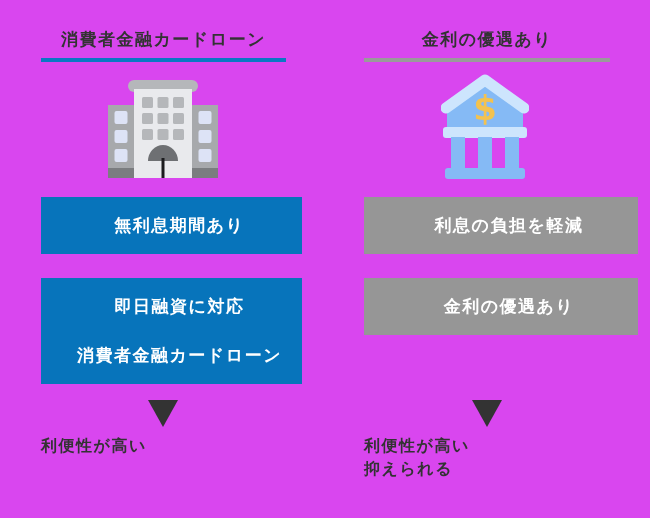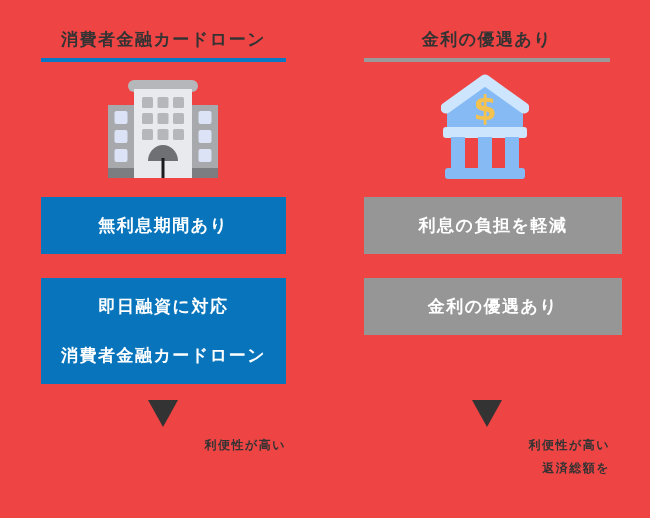--- a/index.html
+++ b/index.html
@@ -1,20 +1,20 @@
 <!DOCTYPE html>
 <html><head>
 <meta charset="utf-8">
 <style>
   html, body { margin: 0; padding: 0; background: #ffffff; }
   .canvas {
     position: relative;
     width: 650px;
     height: 518px;
-    background: #ef4444;
+    background: #d946ef;
     font-family: "Liberation Sans", "DejaVu Sans", sans-serif;
     overflow: hidden;
   }
   .col-title {
     position: absolute;
     top: 30px;
     font-size: 17px;
     font-weight: 700;
     color: #333333;
     text-align: center;
@@ -38,20 +38,21 @@
     width: 245px;
     height: 57px;
     display: flex;
     align-items: center;
     justify-content: center;
     color: #ffffff;
     font-size: 17px;
     font-weight: 700;
     letter-spacing: 1.5px;
     white-space: nowrap;
+    padding-left: 16px;
   }
   .box-blue { left: 41px;  background: #0774bb; }
   .box-gray { left: 364px; width: 258px; background: #969696; }
   .row1 { top: 197px; }
   .row2 { top: 278px; }
   .row3 { top: 327px; }
 
   .down-arrow {
     position: absolute;
     top: 400px;
@@ -60,24 +61,24 @@
     border-left: 15px solid transparent;
     border-right: 15px solid transparent;
     border-top: 27px solid #333333;
   }
   .arrow-left  { left: 148px; }
   .arrow-right { left: 472px; }
 
   .conclusion {
     position: absolute;
     top: 434px;
-    font-size: 12px;
+    font-size: 16px;
     font-weight: 700;
     color: #333333;
-    text-align: right;
+    text-align: left;
     letter-spacing: 1.5px;
     line-height: 23px;
   }
   .conclusion-left  { left: 41px;  width: 245px; }
   .conclusion-right { left: 364px; width: 246px; }
 </style>
 </head>
 <body>
 
 <div class="canvas">
@@ -135,16 +136,16 @@
       <rect x="4" y="94" width="80" height="11" rx="3" fill="#85baf5"></rect>
     </svg>
   </div>
 
   <div class="feature-box box-gray row1">利息の負担を軽減</div>
   <div class="feature-box box-gray row2">金利の優遇あり</div>
 
   <div class="down-arrow arrow-right"></div>
   <div class="conclusion conclusion-right">
     <div>利便性が高い</div>
-    <div>返済総額を</div>
+    <div>抑えられる</div>
   </div>
 
 </div>
 
 </body></html>

